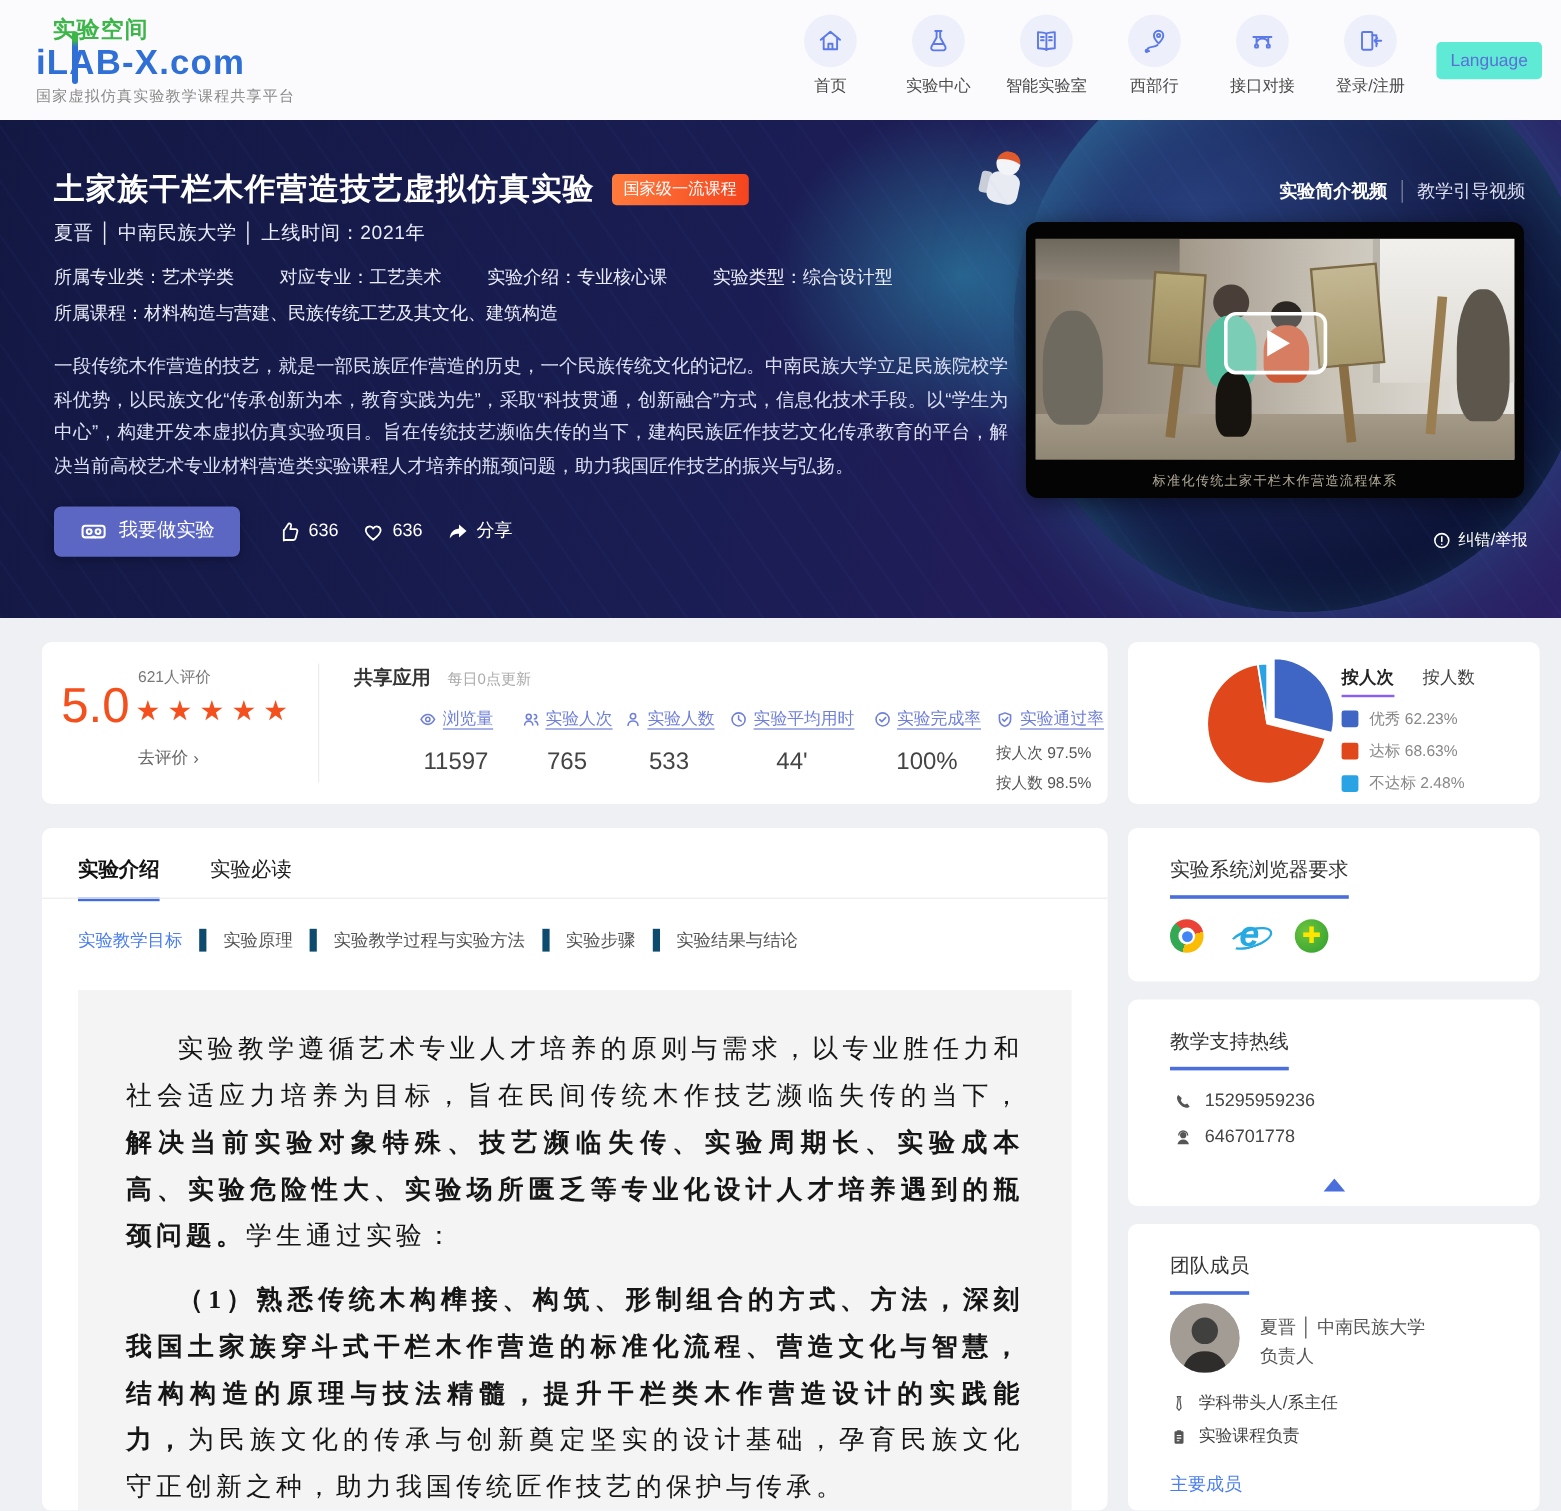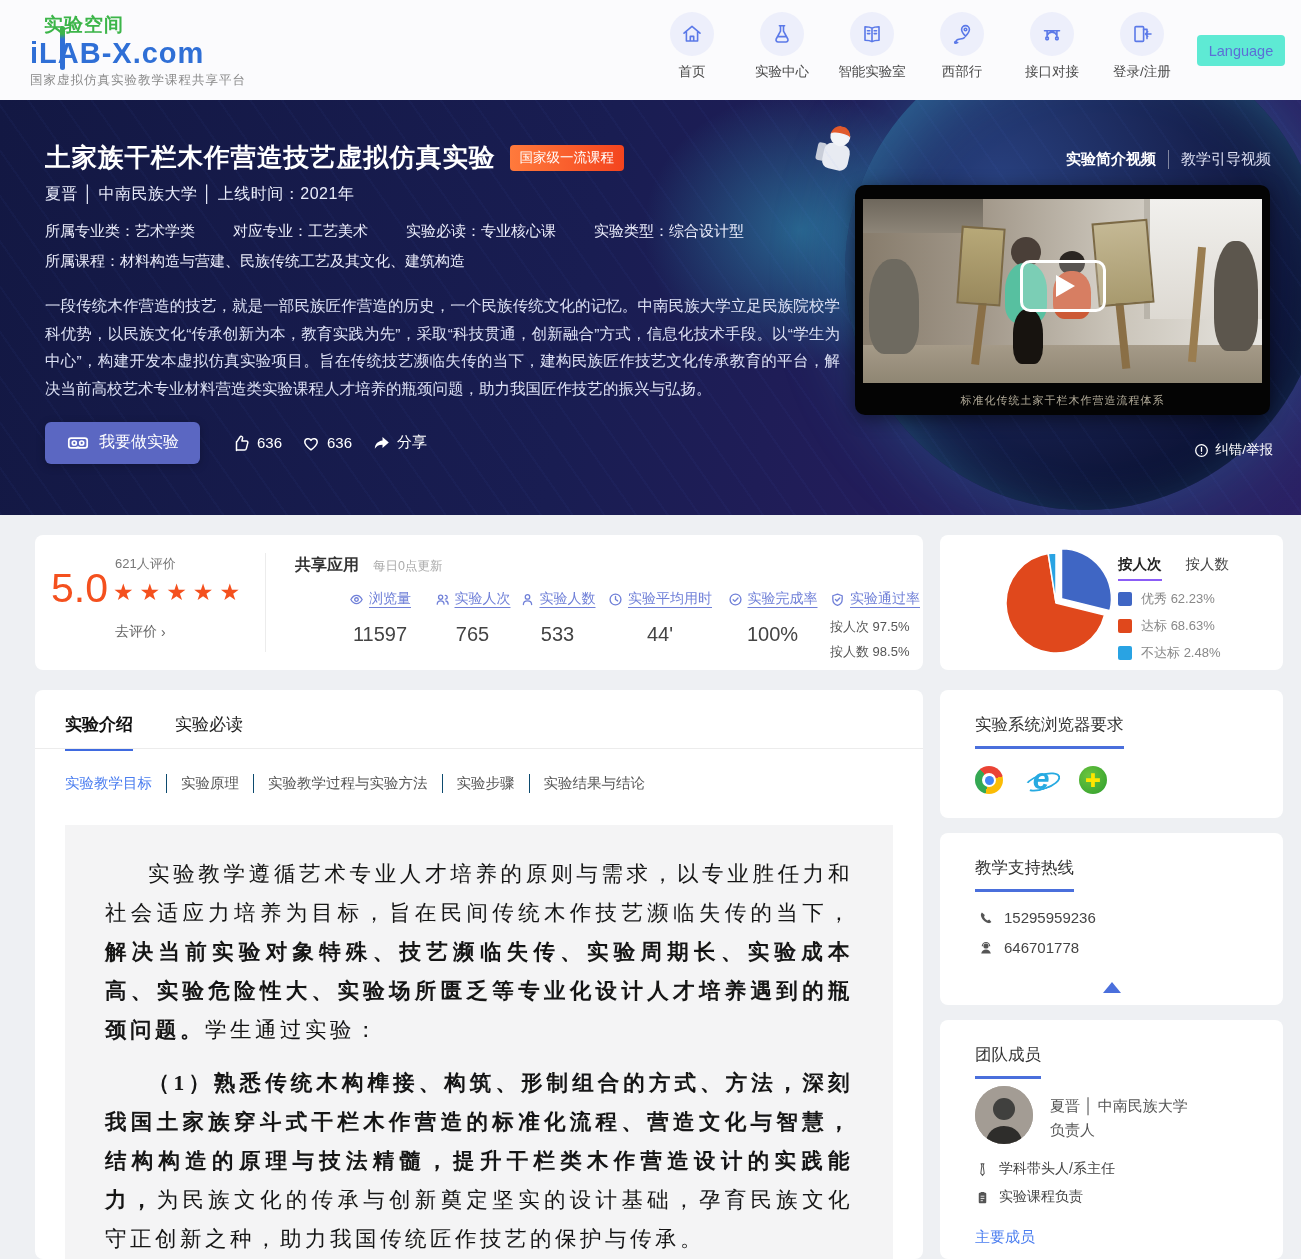--- a/index.html
+++ b/index.html
@@ -89,21 +89,21 @@
   .sw{width:14px;height:14px;border-radius:2px;}
   .sw0{background:#3f66c4;}.sw1{background:#e0481c;}.sw2{background:#29a3e3;}
 
   
   .main-card{left:35px;top:690px;width:888px;height:569px;overflow:hidden;}
   .tabs{position:absolute;left:30px;top:23px;display:flex;gap:42px;font-size:17px;}
   .tab-active{color:#111;font-weight:bold;padding-bottom:12px;border-bottom:3px solid #3f6ae0;cursor:pointer;}
   .tab{color:#222;cursor:pointer;}
   .tabs-hr{position:absolute;left:0;right:0;top:58px;height:1px;background:#ececec;}
   .subnav{position:absolute;left:30px;top:84px;display:flex;align-items:flex-end;font-size:14.5px;}
-  .subnav span{color:#555;cursor:pointer;padding:0 14px;border-left:1px solid #0c4a6e;white-space:nowrap;}
+  .subnav span{color:#555;cursor:pointer;padding:0 14px;border-left:6px solid #0c4a6e;white-space:nowrap;}
   .subnav span:first-child{border-left:none;padding-left:0;}
   .subnav .sn-active{color:#4a7df0;}
   .graybox{position:absolute;left:30px;top:135px;width:828px;height:434px;background:#f4f4f5;padding:30px 40px;overflow:hidden;}
   .graybox p{font-family:"Liberation Serif","DejaVu Serif",serif;font-size:21.5px;line-height:39px;letter-spacing:3.5px;color:#151515;text-indent:2em;margin-bottom:14px;text-align:justify;}
   .graybox p .b{font-weight:bold;}
 
   
   .side-title{position:absolute;left:35px;top:24px;font-size:16.5px;color:#333;padding-bottom:10px;border-bottom:3px solid #4a6fdc;}
   .sb1{left:940px;top:690px;width:343px;height:128px;}
   .sb2{left:940px;top:833px;width:343px;height:172px;}
@@ -220,21 +220,21 @@
 
     <div class="hero-inner">
       <div class="hero-title-row">
         <span class="hero-title">土家族干栏木作营造技艺虚拟仿真实验</span>
         <span class="hero-badge">国家级一流课程</span>
       </div>
       <div class="hero-byline">夏晋 │ 中南民族大学 │ 上线时间：2021年</div>
       <div class="hero-meta">
         <span>所属专业类：艺术学类</span>
         <span>对应专业：工艺美术</span>
-        <span>实验必读：专业核心课</span>
+        <span>实验介绍：专业核心课</span>
         <span>实验类型：综合设计型</span>
       </div>
       <div class="hero-courses">所属课程：材料构造与营建、民族传统工艺及其文化、建筑构造</div>
       <div class="hero-desc">一段传统木作营造的技艺，就是一部民族匠作营造的历史，一个民族传统文化的记忆。中南民族大学立足民族院校学科优势，以民族文化“传承创新为本，教育实践为先”，采取“科技贯通，创新融合”方式，信息化技术手段。以“学生为中心”，构建开发本虚拟仿真实验项目。旨在传统技艺濒临失传的当下，建构民族匠作技艺文化传承教育的平台，解决当前高校艺术专业材料营造类实验课程人才培养的瓶颈问题，助力我国匠作技艺的振兴与弘扬。</div>
 
       <div class="cta-row">
         <div class="cta-btn">
           <span>
               <svg width="24" height="24" viewBox="0 0 24 24" fill="none" stroke="#fff" stroke-width="1.7" stroke-linecap="round" stroke-linejoin="round">
                 <rect x="2.8" y="7.2" width="18.4" height="9.6" rx="2.4"></rect>

